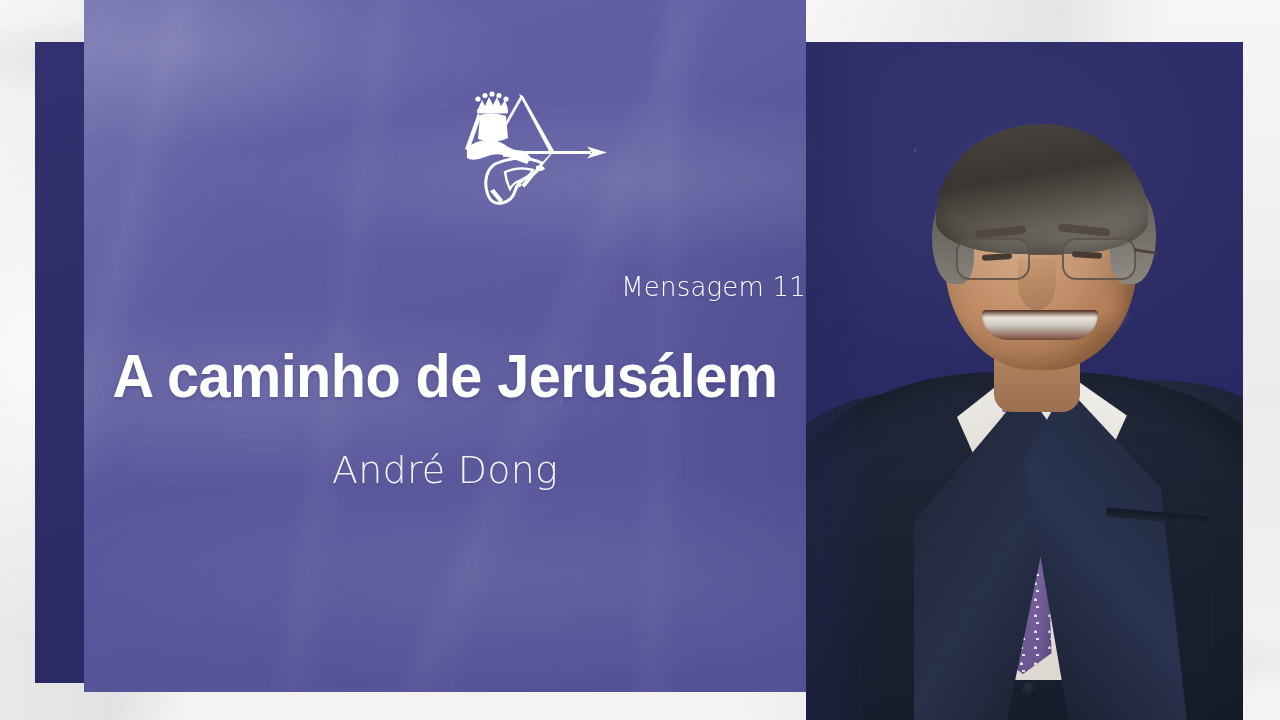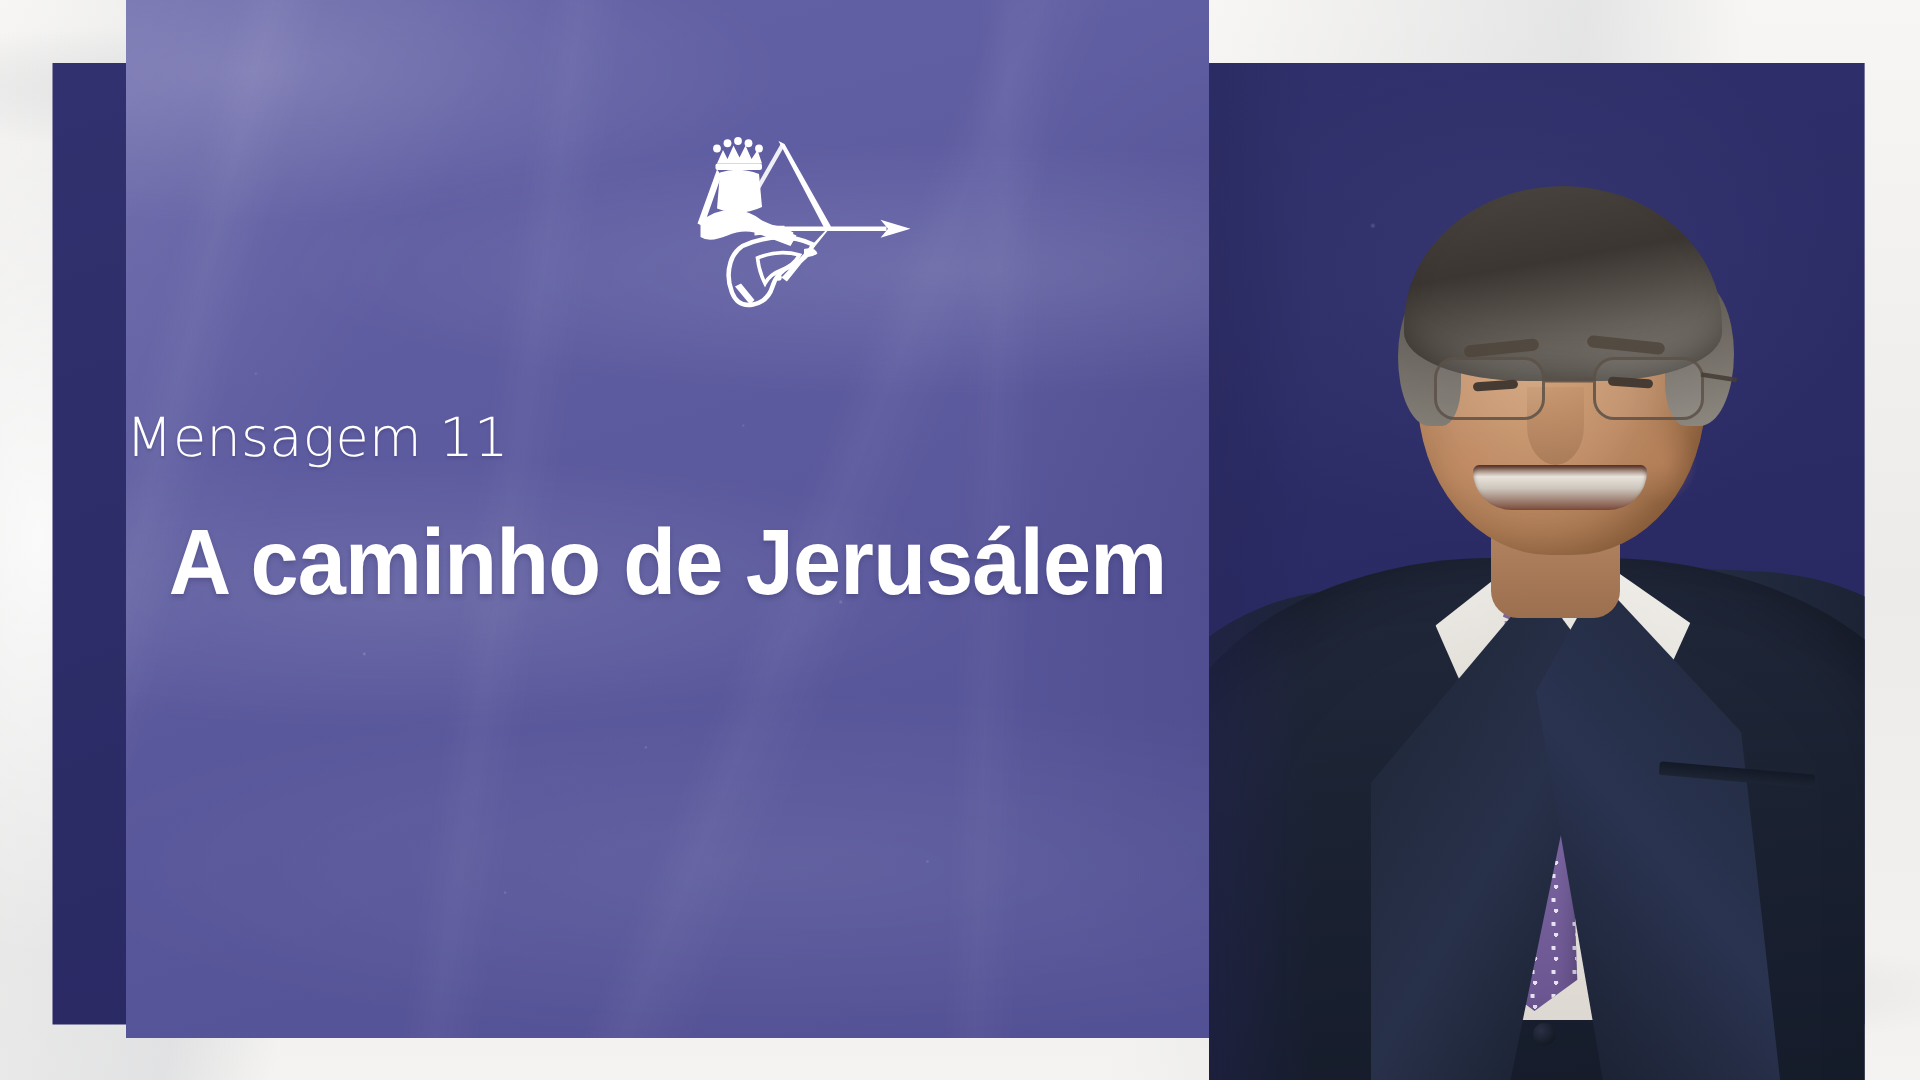--- a/index.html
+++ b/index.html
@@ -241,22 +241,22 @@
   }
 
   .content{ position:absolute; inset:0; }
 
   .logo-mark{
     position:absolute; left:363px; top:88px; width:168px; height:120px;
   }
 
   .kicker{
     position:absolute; left:0; right:0; top:272px;
-    text-align:left; color:#ffffff;
-    font-size:36px; font-weight:300; letter-spacing:.2px;
+    text-align:right; color:#ffffff;
+    font-size:26px; font-weight:300; letter-spacing:.2px;
     font-family:"DejaVu Sans", sans-serif;
     text-shadow:0 1px 2px rgba(35,32,80,.25);
   }
   .headline{
     position:absolute; left:0; right:0; top:340px;
     text-align:center; color:#ffffff;
     font-size:62px; font-weight:700; letter-spacing:-.6px;
     font-family:"Liberation Sans", sans-serif;
     transform:scaleX(.93); transform-origin:center;
     text-shadow:0 2px 4px rgba(35,32,80,.25);
@@ -370,17 +370,18 @@
 
             <path d="M43 103 l10 12 l3 -3 l-9 -11 z"></path>
           </g>
         </svg>
       </div>
 
       <div class="kicker">Mensagem 11</div>
 
       <div class="headline">A caminho de Jerusálem</div>
 
+      <div class="speaker">André Dong</div>
 
     </div>
   </div>
 
 </div>
 
 </body></html>

